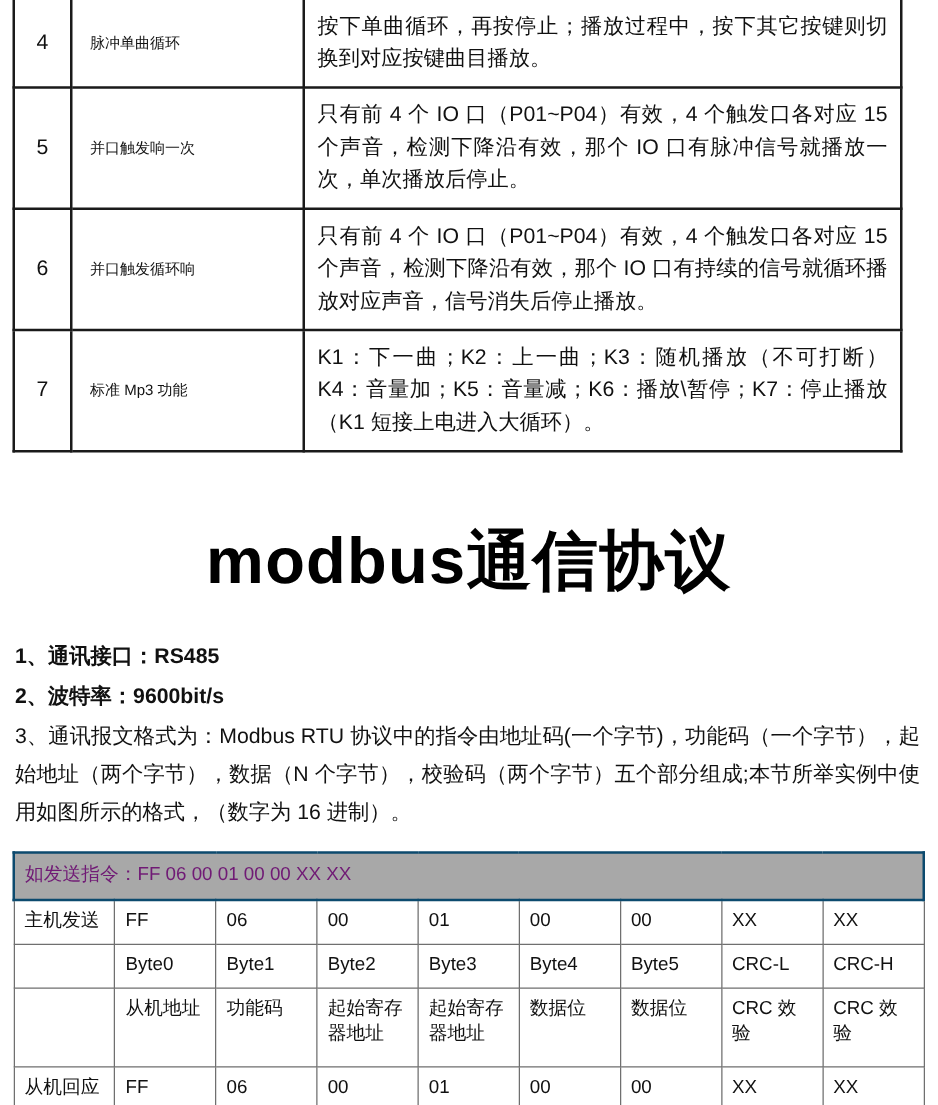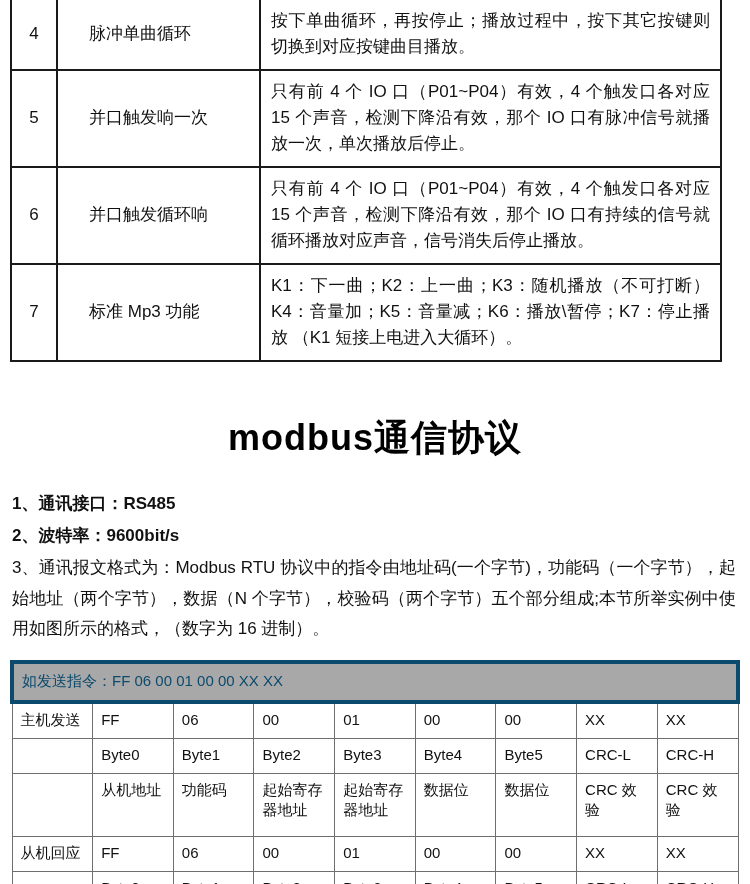--- a/index.html
+++ b/index.html
@@ -36,35 +36,35 @@
     line-height: 1.55;
   }
   .feature-table td.num {
     width: 40px;
     text-align: center;
     font-size: 17px;
     padding: 8px 2px;
   }
   .feature-table td.name {
     width: 160px;
-    padding-left: 31px;
-    font-size: 17px;
+    padding-left: 14px;
+    font-size: 12px;
   }
   .feature-table td.desc {
     text-align: justify;
     text-justify: inter-ideograph;
   }
   .feature-table tr:first-child td {
     border-top: none;
   }
 
   
   .main-heading {
     text-align: center;
-    font-size: 36px;
+    font-size: 52px;
     font-weight: bold;
     letter-spacing: 1px;
     margin: 52px 0 26px 0;
     color: #000;
   }
 
   
   .notes {
     margin: 0 14px 0 12px;
     font-size: 17px;
@@ -99,23 +99,23 @@
   }
   .proto-table td.label-col {
     width: 100px;
     margin-left: 31px;
   }
   .proto-table td.data-col {
     width: 78px;
   }
   .proto-head td {
     background: #a8a8a8;
-    color: #0c4a6e;
+    color: #701a75;
     font-weight: normal;
-    border: 4px solid #0c4a6e;
+    border: 2px solid #0c4a6e;
     padding: 7px 8px;
     font-size: 15px;
   }
   .proto-table td.tall {
     height: 50px;
   }
 </style>
 </head>
 <body>
 

